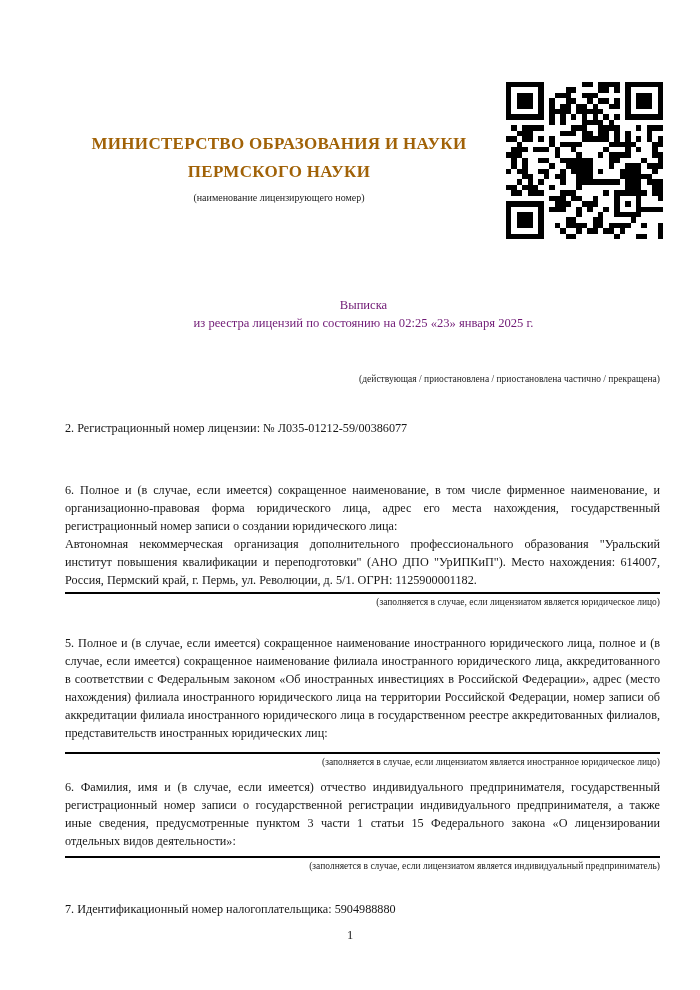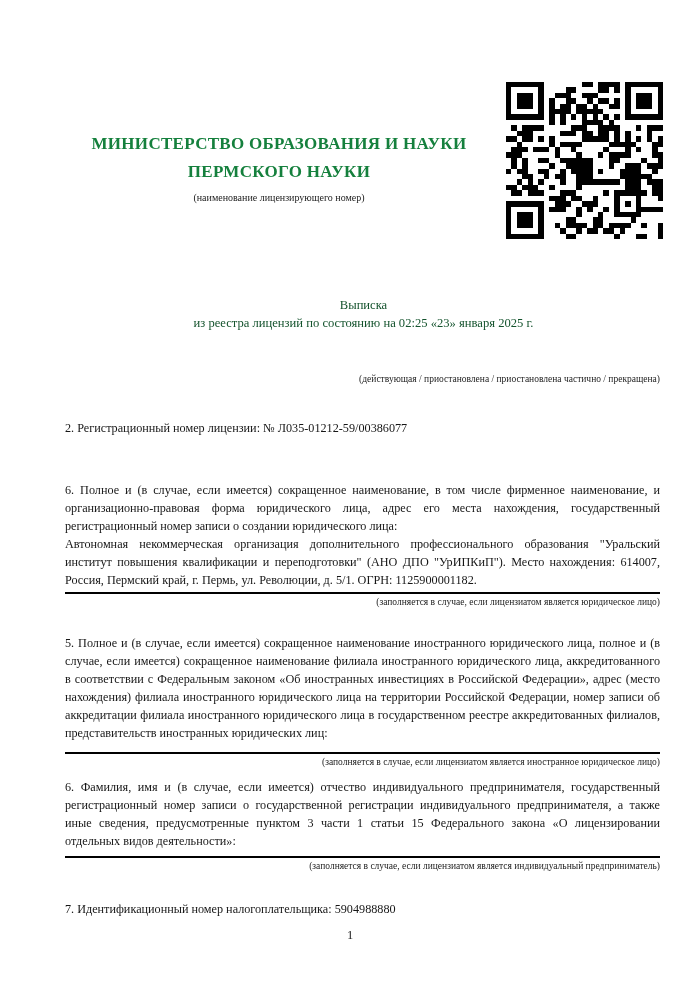--- a/index.html
+++ b/index.html
@@ -3,26 +3,26 @@
 <meta charset="utf-8">
 <style>
   html,body{margin:0;padding:0;background:#e8e8e8;}
   .page{
     position:relative;width:700px;height:990px;margin:0 auto;
     background:#ffffff;color:#1c1c1c;
     font-family:"Liberation Serif","DejaVu Serif",serif;
     overflow:hidden;
   }
   .org-block{position:absolute;top:130px;left:64px;width:430px;text-align:center;}
-  .org-name{font-weight:bold;font-size:17px;line-height:28px;letter-spacing:.3px;color:#15803d;}
+  .org-name{font-weight:bold;font-size:17px;line-height:28px;letter-spacing:.3px;color:#a16207;}
   .org-caption{font-size:10px;line-height:12px;margin-top:6px;color:#222;}
   .qr{position:absolute;top:82px;left:506px;width:157px;height:157px;}
   .qr svg{width:100%;height:100%;display:block;}
   .doc-title{position:absolute;top:297px;left:65px;width:597px;text-align:center;
-    font-size:12.6px;line-height:17.5px;color:#14532d;}
+    font-size:12.6px;line-height:17.5px;color:#701a75;}
   .item{position:absolute;left:65px;width:595px;font-size:12.2px;color:#161616;}
   .item p{margin:0;text-align:justify;line-height:18px;}
   .single{line-height:16px;}
   .note{text-align:right;font-size:9.5px;line-height:12px;color:#222;}
   .note.under{margin-top:2px;}
   .rule{border-top:2px solid #000;height:0;}
   .i1{top:368px;} .i1 .note{margin-top:5px;}
   .i2{top:419px;} .i3{top:450px;}
   .i4{top:481px;} .i4 .rule{margin-top:3px;}
   .i5{top:634px;} .i5 .rule{margin-top:10px;}

